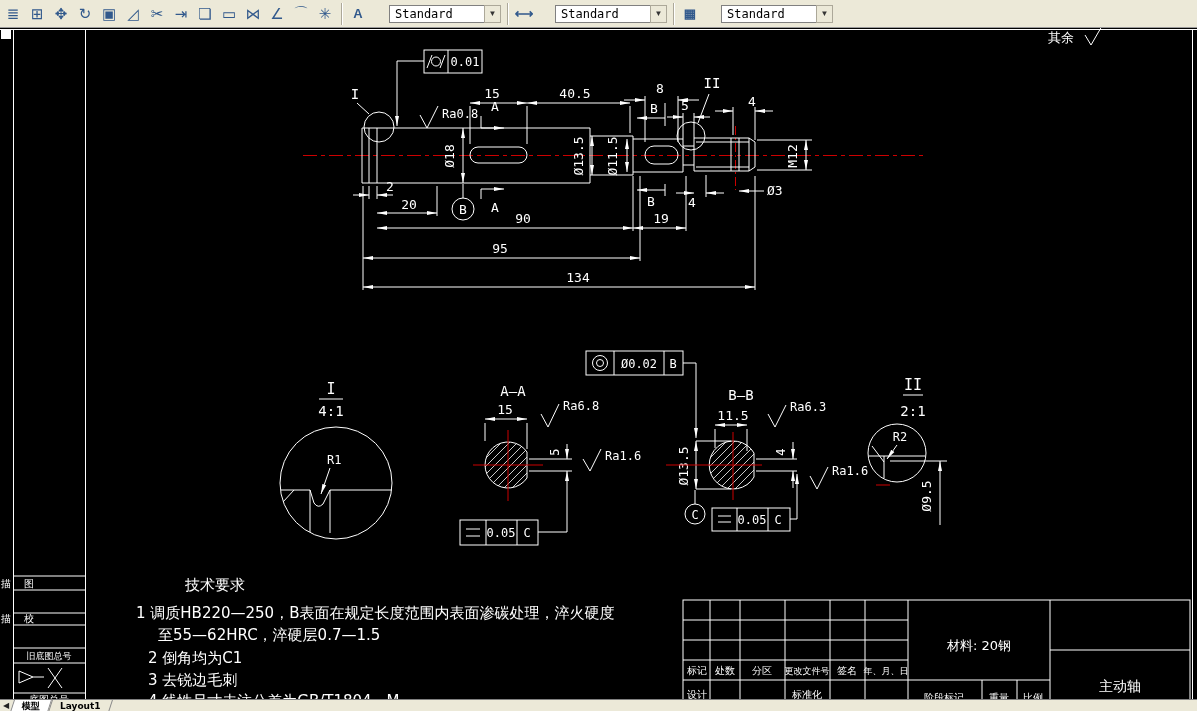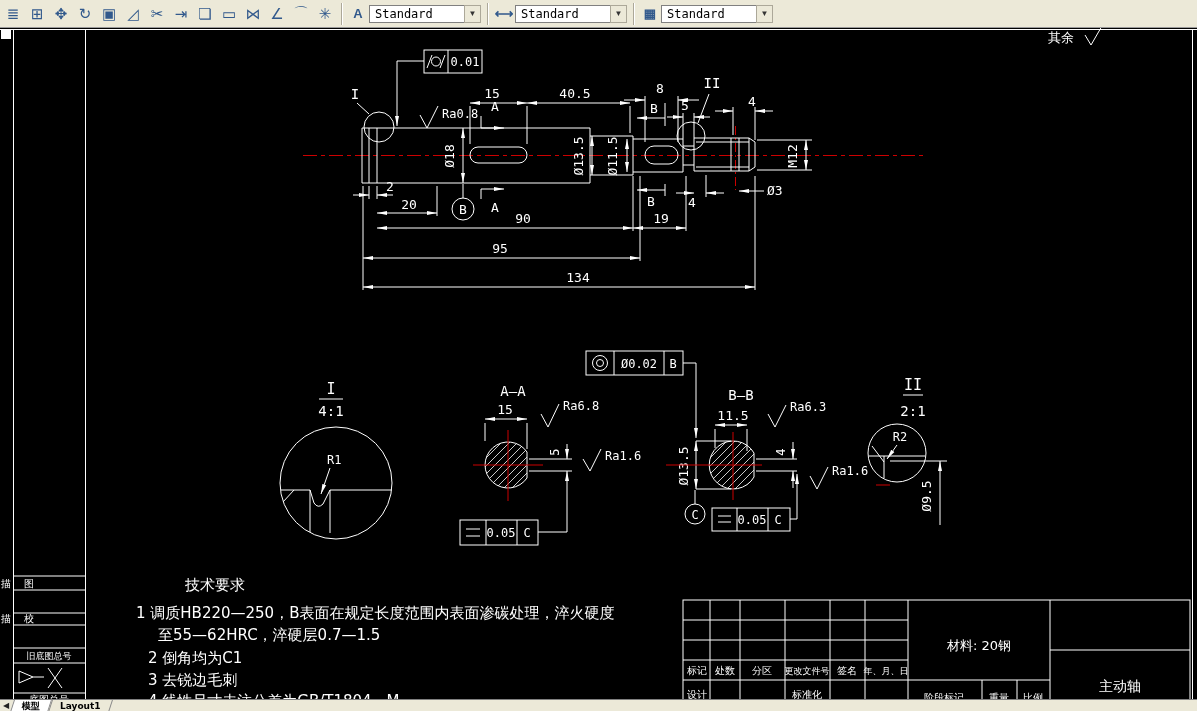--- a/index.html
+++ b/index.html
@@ -8,21 +8,21 @@
   .toolbar{position:absolute;top:0;left:0;width:1197px;height:28px;background:#ece9d8;
     border-bottom:1px solid #9a9a9a;display:flex;align-items:center;padding-left:1px;box-sizing:border-box;}
   .tbtn{width:24px;height:24px;display:flex;align-items:center;justify-content:center;
     font-size:15px;color:#31598c;cursor:default;}
   .sep{width:0;height:22px;border-left:1px solid #aca899;border-right:1px solid #fff;margin:0 4px;}
   .stylegrp{display:flex;align-items:center;margin-right:2px;}
   .gicon{width:22px;height:22px;display:flex;align-items:center;justify-content:center;
     font-size:13px;color:#31598c;font-weight:bold;}
   .combo{display:flex;align-items:center;}
   .combo-box{width:95px;height:18px;background:#fff;border:1px solid #808080;border-right:none;
-    font:12px "DejaVu Sans Mono",monospace;color:#000;display:flex;align-items:center;padding-left:5px;box-sizing:border-box;}
+    font:12px "DejaVu Sans Mono",monospace;color:#000;display:flex;align-items:center;padding-left:5px;box-sizing:border-box;margin-left:20px;}
   .combo-btn{width:17px;height:18px;background:#ece9d8;border:1px solid #aca899;box-sizing:border-box;
     font-size:8px;color:#333;display:flex;align-items:center;justify-content:center;}
   
   .canvas{position:absolute;top:28px;left:0;background:#000;}
   
   .tabbar{position:absolute;left:0;bottom:0;width:1197px;height:12px;background:#ece9d8;
     border-top:1px solid #808080;display:flex;align-items:center;font:bold 9px "DejaVu Sans",sans-serif;color:#000;box-sizing:border-box;}
   .tabnav{font-size:8px;padding:0 3px;color:#222;}
   .tab{padding:0 9px;border-left:1px solid #888;border-right:1px solid #888;height:12px;
     display:flex;align-items:center;transform:skewX(-18deg);background:#ece9d8;}

